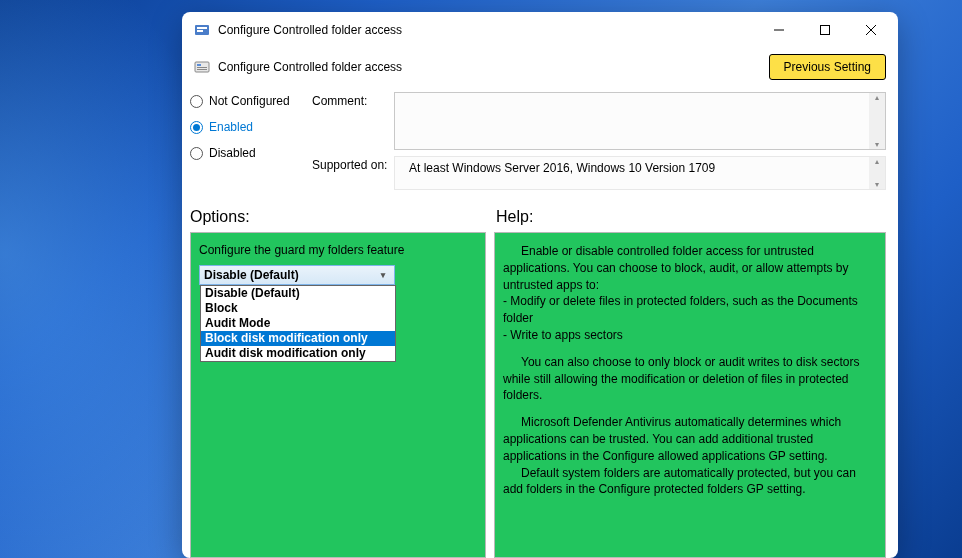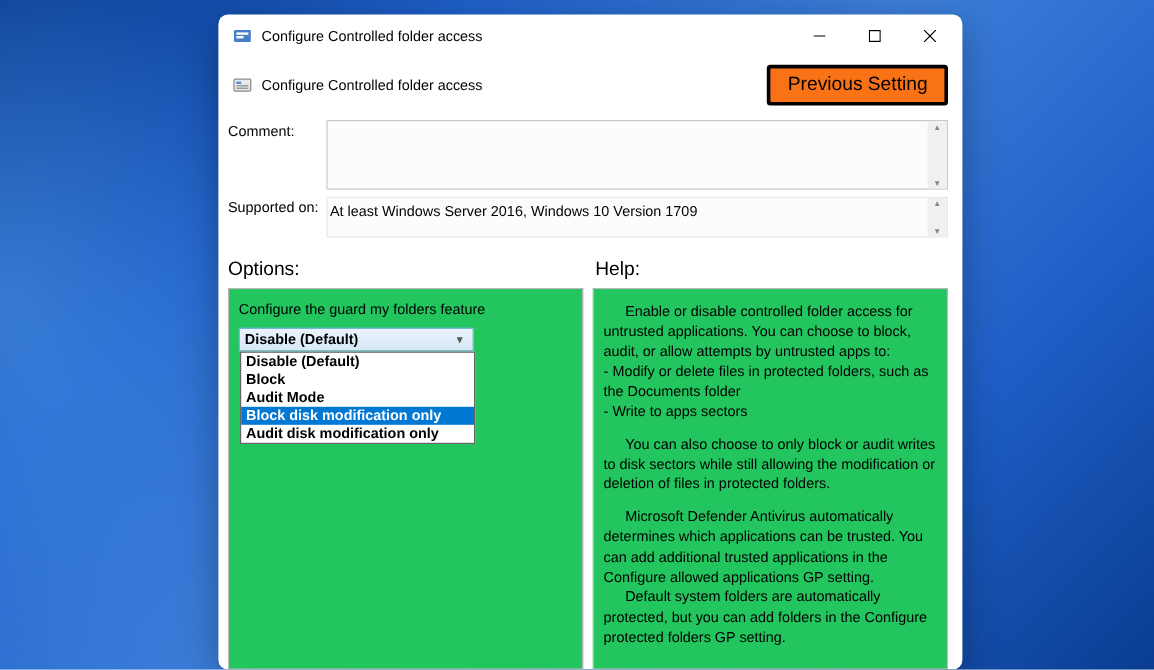--- a/index.html
+++ b/index.html
@@ -13,21 +13,21 @@
       content: "";
       position: absolute;
       left: -100px; top: -50px;
       width: 400px; height: 700px;
       background: radial-gradient(ellipse at 30% 40%, rgba(100,180,255,0.4) 0%, transparent 60%);
       transform: rotate(-15deg);
     }
     .window {
       position: absolute;
       left: 182px; top: 12px;
-      width: 620px; height: 546px;
+      width: 716px; height: 546px;
       background: #fff;
       border-radius: 8px;
       box-shadow: 0 8px 32px rgba(0,0,0,0.3);
       overflow: hidden;
       display: flex;
       flex-direction: column;
     }
     .titlebar {
       height: 36px;
       display: flex;
@@ -64,25 +64,25 @@
       align-items: center;
       flex: 1;
     }
     .header-icon {
       width: 16px; height: 16px;
       margin-right: 8px;
     }
     .header-title { font-size: 12px; color: #000; }
     .nav-btns { display: flex; gap: 8px; }
     .nav-btn {
-      border: 3px solid #000000;
-      background: #f97316;
+      border: 1px solid #000000;
+      background: #fde047;
       border-radius: 3px;
       padding: 5px 14px;
-      font-size: 16px;
+      font-size: 12px;
       cursor: pointer;
     }
 
     .config-area {
       display: flex;
       padding: 4px 12px 8px 8px;
     }
     .radio-col {
       width: 122px;
       padding-top: 2px;
@@ -133,21 +133,21 @@
       align-items: center;
       font-size: 8px;
       color: #888;
     }
     .supported-box {
       flex: 1;
       height: 34px;
       border: 1px solid #e8e8e8;
       background: #fcfcfc;
       position: relative;
-      padding: 4px 20px 4px 2px;
+      padding: 4px 20px 4px 14px;
       font-size: 12px;
     }
 
     .section-labels {
       display: flex;
       padding: 10px 12px 6px 8px;
       font-size: 16px;
     }
     .sl-left { width: 306px; }
 
@@ -253,20 +253,34 @@
           </svg>
       </span>
       <span class="header-title">Configure Controlled folder access</span>
     </div>
     <div class="nav-btns">
       <button class="nav-btn">Previous Setting</button>
     </div>
   </div>
 
   <div class="config-area">
+    <div class="radio-col">
+      <div class="radio-row">
+        <span class="radio"></span>
+        <span>Not Configured</span>
+      </div>
+      <div class="radio-row checked">
+        <span class="radio checked"></span>
+        <span>Enabled</span>
+      </div>
+      <div class="radio-row">
+        <span class="radio"></span>
+        <span>Disabled</span>
+      </div>
+    </div>
     <div class="meta-col">
       <div class="meta-row">
         <div class="meta-label">Comment:</div>
         <div class="comment-box">
           <div class="scroll-stub">
             <span>▴</span>
             <span>▾</span>
           </div>
         </div>
       </div>

